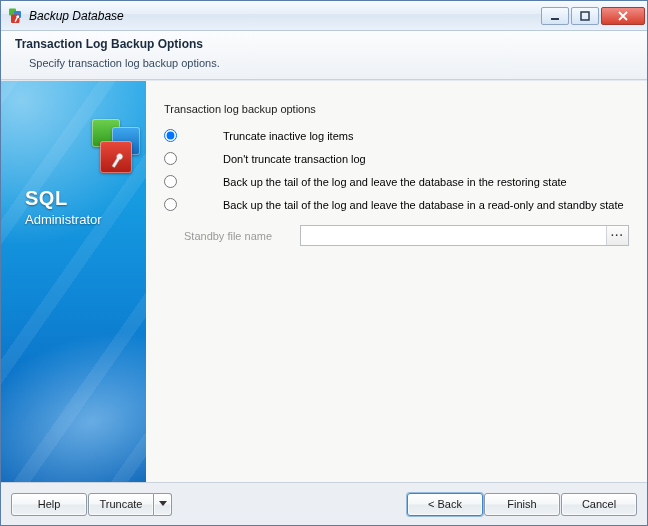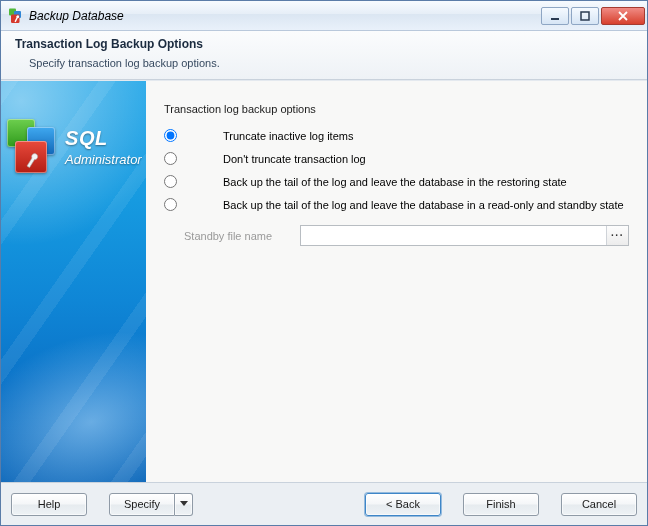--- a/index.html
+++ b/index.html
@@ -79,21 +79,21 @@
     transform: rotate(-18deg);
   }
   .sidebar .diag {
     position:absolute; inset:0;
     background: repeating-linear-gradient(125deg, rgba(255,255,255,0.08) 0 14px, rgba(255,255,255,0) 14px 80px);
     mix-blend-mode: screen;
   }
   .sidebar .logo-wrap {
     position:relative; z-index:2;
     margin: 36px 0 0 0;
-    display:flex; flex-direction:row; align-items:flex-start;font-style:italic;
+    display:flex; flex-direction:column; align-items:flex-end;
   }
   .logo-icon { width:60px; height:60px; position:relative; }
   .logo-icon .sq { position:absolute; width:28px; height:28px; border-radius:3px; box-shadow: 0 1px 3px rgba(0,0,0,0.35), inset 0 0 0 1px rgba(255,255,255,0.4);}
   .logo-icon .sq.g { background: linear-gradient(to bottom,#6dcf4e,#2f9a1c); left:6px; top:2px;}
   .logo-icon .sq.b { background: linear-gradient(to bottom,#3fa9f0,#1166b7); left:26px; top:10px;}
   .logo-icon .sq.r { background: linear-gradient(to bottom,#e84a3c,#b31d13); left:14px; top:24px; width:32px; height:32px;}
   .logo-icon .wrench {
     position:absolute; left:20px; top:31px; width:20px; height:20px;
     display:flex;align-items:center;justify-content:center;
   }
@@ -129,21 +129,21 @@
     background: linear-gradient(to bottom,#fdfdfd,#ececec);
     font-weight:bold; letter-spacing:1px; color:#333; font-size:10px;
   }
 
   
   .footer {
     height:42px;
     background: #ebeff3;
     display:flex; align-items:center;
     padding: 0 10px;
-    gap:22px;
+    gap:1px;
   }
   .footer .spacer { flex:1; }
   .btn {
     height:23px;
     min-width:76px;
     padding: 0 10px;
     border:1px solid #8f9aa6;
     border-radius:3px;
     background: linear-gradient(to bottom,#ffffff 0%,#f4f6f8 48%,#e6ebef 52%,#eef2f5 100%);
     font-size:11px;
@@ -248,21 +248,21 @@
           <input type="text" value="" style="">
           <div class="browse">···</div>
         </div>
       </div>
     </div>
   </div>
 
   <div class="footer">
     <button class="btn">Help</button>
     <span class="split-btn">
-      <button class="btn main">Specify</button>
+      <button class="btn main">Truncate</button>
       <button class="btn drop">
         <svg width="8" height="6" viewBox="0 0 8 6">
             <path d="M0 0 L8 0 L4 5 Z" fill="#333"></path>
           </svg>
       </button>
     </span>
     <span class="spacer"></span>
     <button class="btn default">&lt; Back</button>
     <button class="btn">Finish</button>
     <button class="btn">Cancel</button>

